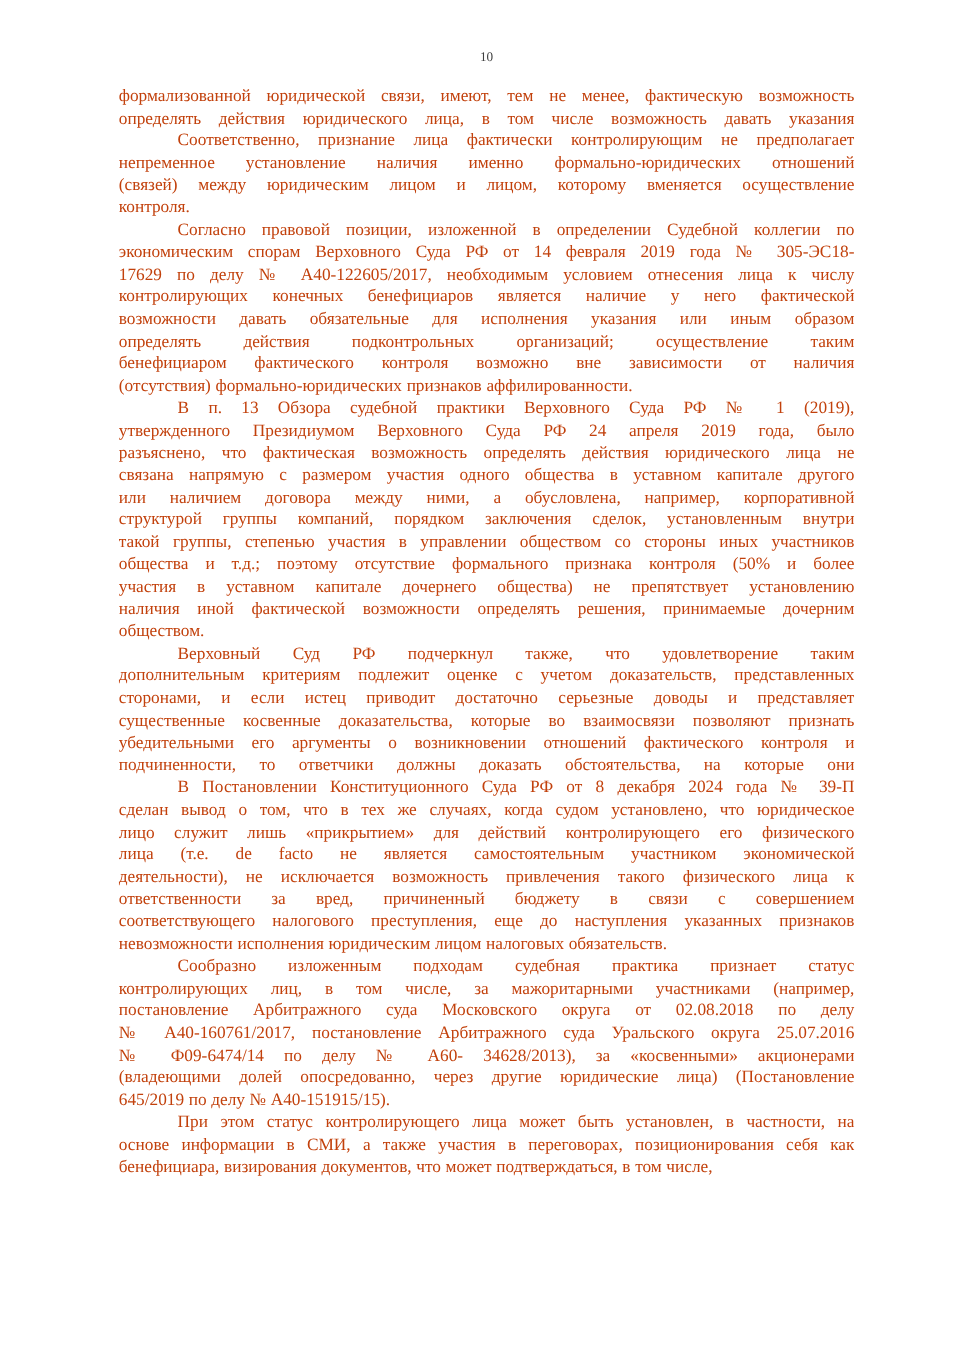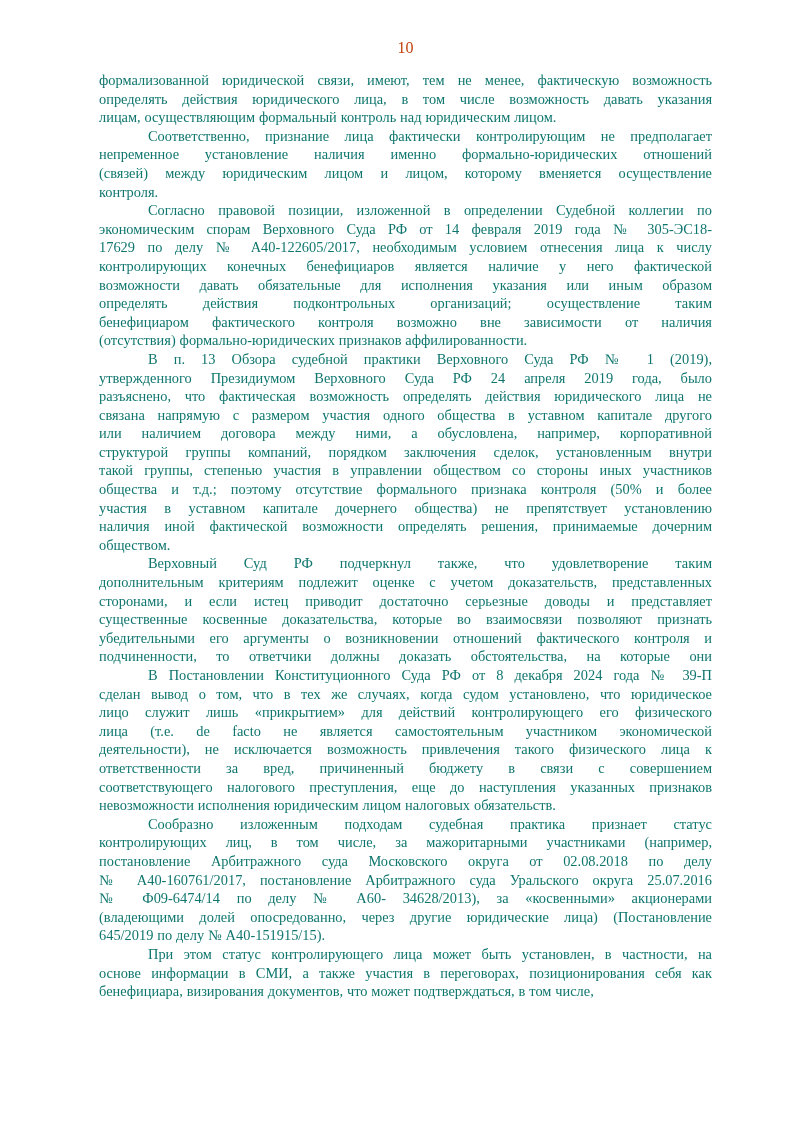--- a/index.html
+++ b/index.html
@@ -20,31 +20,31 @@
     width: 800px;
     height: 1132px;
     background: #ffffff;
     color: #1f1f1f;
   }
   .page-number {
     margin-top: 39px;
     width: 613px;
     margin-left: 99px;
     text-align: center;
-    font-size: 16px;
+    font-size: 11px;
     line-height: 18px;
-    color: #c2410c;
+    color: #404040;
   }
   .text-body {
     margin-top: 14px;
     margin-left: 99px;
     width: 613px;
     font-size: 14.4px;
     line-height: 18.6px;
-    color: #0f766e;
+    color: #c2410c;
     text-rendering: optimizeLegibility;
   }
   .paragraph { margin: 0; padding: 0; }
   .line {
     height: 18.6px;
     overflow: hidden;
     text-align: justify;
     text-align-last: justify;
     word-spacing: 0.02em;
   }
@@ -56,21 +56,20 @@
 </style>
 </head>
 <body>
 
 <div class="sheet">
   <div class="page-number">10</div>
   <div class="text-body">
       <div class="paragraph">
         <div class="line">формализованной юридической связи, имеют, тем не менее, фактическую возможность</div>
         <div class="line">определять действия юридического лица, в том числе возможность давать указания</div>
-        <div class="line last">лицам, осуществляющим формальный контроль над юридическим лицом.</div>
       </div>
       <div class="paragraph">
         <div class="line first-indent">Соответственно, признание лица фактически контролирующим не предполагает</div>
         <div class="line">непременное установление наличия именно формально-юридических отношений</div>
         <div class="line">(связей) между юридическим лицом и лицом, которому вменяется осуществление</div>
         <div class="line last">контроля.</div>
       </div>
       <div class="paragraph">
         <div class="line first-indent">Согласно правовой позиции, изложенной в определении Судебной коллегии по</div>
         <div class="line">экономическим спорам Верховного Суда РФ от 14 февраля 2019 года № 305-ЭС18-</div>

